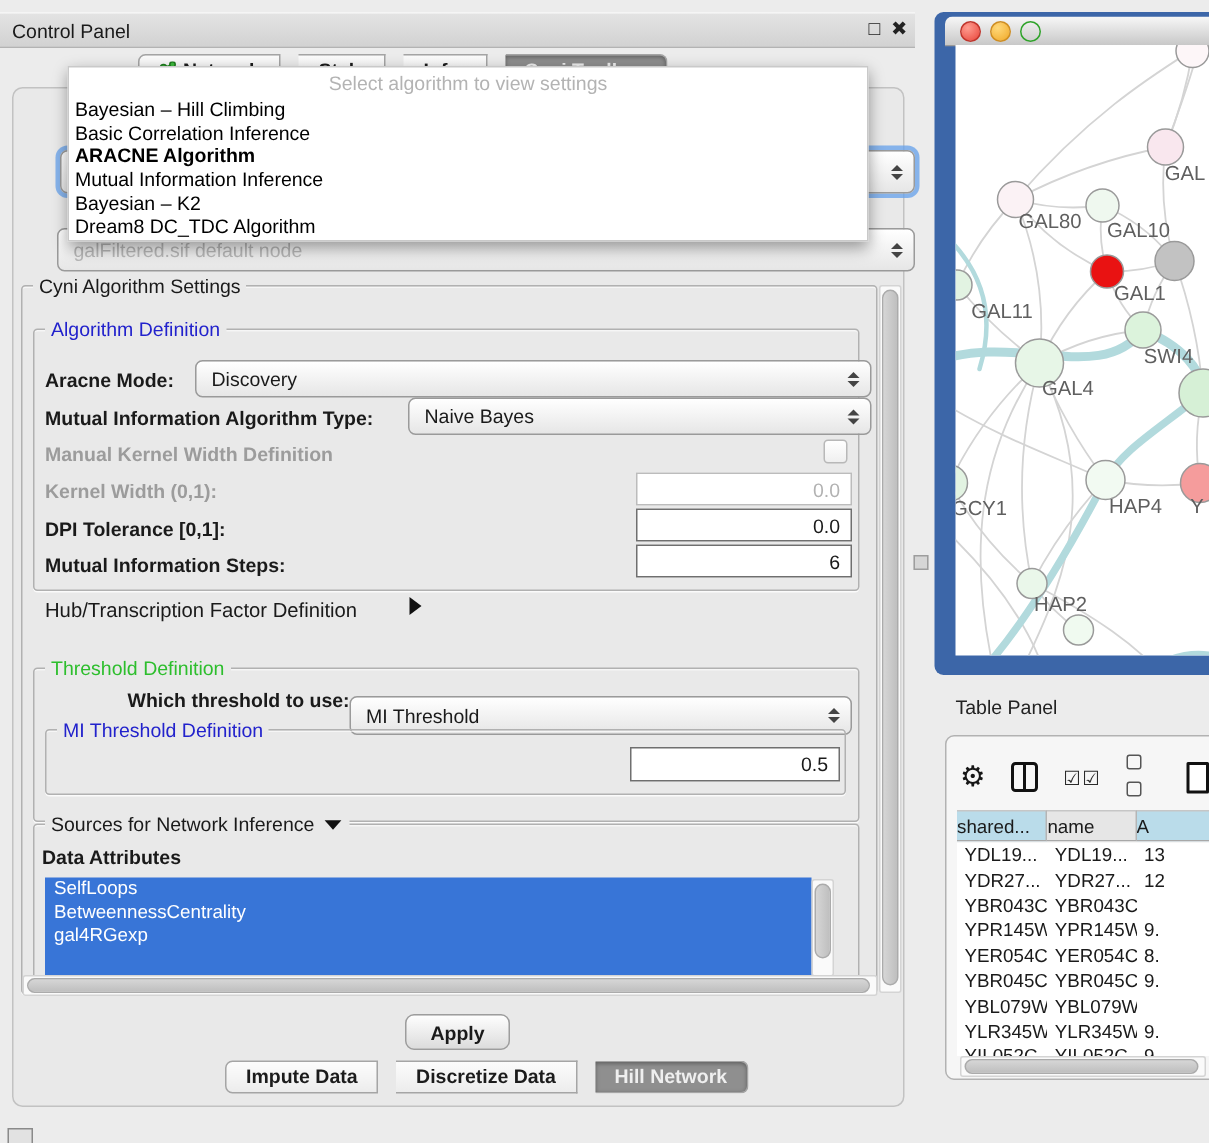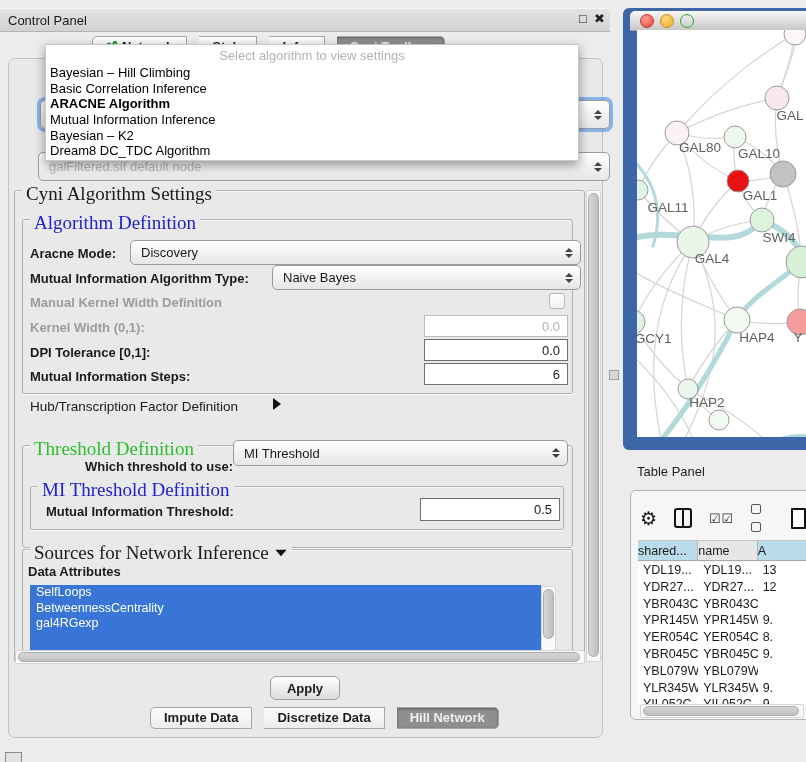--- a/index.html
+++ b/index.html
@@ -33,22 +33,22 @@
   .field{position:absolute;background:#fff;border:1px solid #6f6f6f;font-size:13px;
     display:flex;align-items:center;justify-content:flex-end;padding:0 7px;}
   .field.disabled{border-color:#bcbcbc;color:#b2b2b2;}
   .lbl{position:absolute;font-size:13px;font-weight:bold;white-space:nowrap;}
   .lbl.plain{font-weight:normal;}
   .lbl.disabled{color:#9c9c9c;}
   .checkbox{position:absolute;width:14px;height:14px;border:1px solid #b8b8b8;border-radius:3px;
     background:linear-gradient(#ffffff,#efefef);}
   
   .gbox{position:absolute;border:1px solid #b1b1b1;border-radius:3px;box-shadow:0 1px 0 rgba(255,255,255,.8), inset 0 1px 0 rgba(255,255,255,.6);}
-  .gbox>.legend{position:absolute;top:-8px;left:7px;background:#e9e9e9;padding:0 4px;font-size:19px;
-    font-weight:normal;display:flex;align-items:center;gap:5px;white-space:nowrap;font-family:Liberation Serif, serif;}
+  .gbox>.legend{position:absolute;top:-8px;left:7px;background:#e9e9e9;padding:0 4px;font-size:13px;
+    font-weight:normal;display:flex;align-items:center;gap:5px;white-space:nowrap;}
   .tri-r{display:inline-block;width:0;height:0;border-top:6px solid transparent;border-bottom:6px solid transparent;border-left:8px solid #111;}
   .tri-d{display:inline-block;width:0;height:0;border-left:7px solid transparent;border-right:7px solid transparent;border-top:8px solid #111;}
   
   .dropdown{position:absolute;left:45px;top:44px;width:532px;height:115px;background:#fff;
     border:1px solid #c9c9c9;box-shadow:0 4px 10px rgba(0,0,0,.4);z-index:50;font-size:13px;}
   .dd-head{height:18px;line-height:18px;text-align:center;color:#b3b3b3;padding-top:2px;}
   .dd-item{height:15.7px;line-height:15.7px;padding-left:4px;color:#000;}
   .dd-item.bold{font-weight:bold;}
   
   .vscroll{position:absolute;width:13px;background:#fafafa;border:1px solid #d4d4d4;border-radius:2px;}
@@ -193,31 +193,30 @@
     <span>6</span>
   </div>
 
   <span class="lbl plain" style="left:30px;top:399px;font-size:13.5px;">Hub/Transcription Factor Definition</span>
   <span class="tri-r" style="position:absolute;left:273px;top:398px;"></span>
 
   <div class="gbox" style="left:22px;top:445px;width:549px;height:101px;">
     <span class="legend" style="color:#2dbe2d;">Threshold Definition</span>
   </div>
   <span class="lbl" style="left:85px;top:459px;">Which threshold to use:</span>
-  <div class="combo" style="left:233px;top:440px;width:303px;height:24px;">
+  <div class="combo" style="left:233px;top:464px;width:303px;height:24px;">
     <span>MI Threshold</span>
     <span class="arrows">
         <i class="up"></i>
         <i class="dn"></i>
       </span>
   </div>
   <div class="gbox" style="left:30px;top:486px;width:532px;height:42px;">
     <span class="legend" style="color:#2222cc;">MI Threshold Definition</span>
   </div>
-  <span class="lbl" style="left:46px;top:504px;">Mutual Information Threshold:</span>
   <div class="field" style="left:420px;top:498px;width:124px;height:21px;">
     <span>0.5</span>
   </div>
 
   <div class="gbox" style="left:22px;top:549px;width:549px;height:112px;">
     <span class="legend">
       <span>Sources for Network Inference</span>
       <span class="tri-d" style="transform:scale(.8);"></span>
     </span>
   </div>

